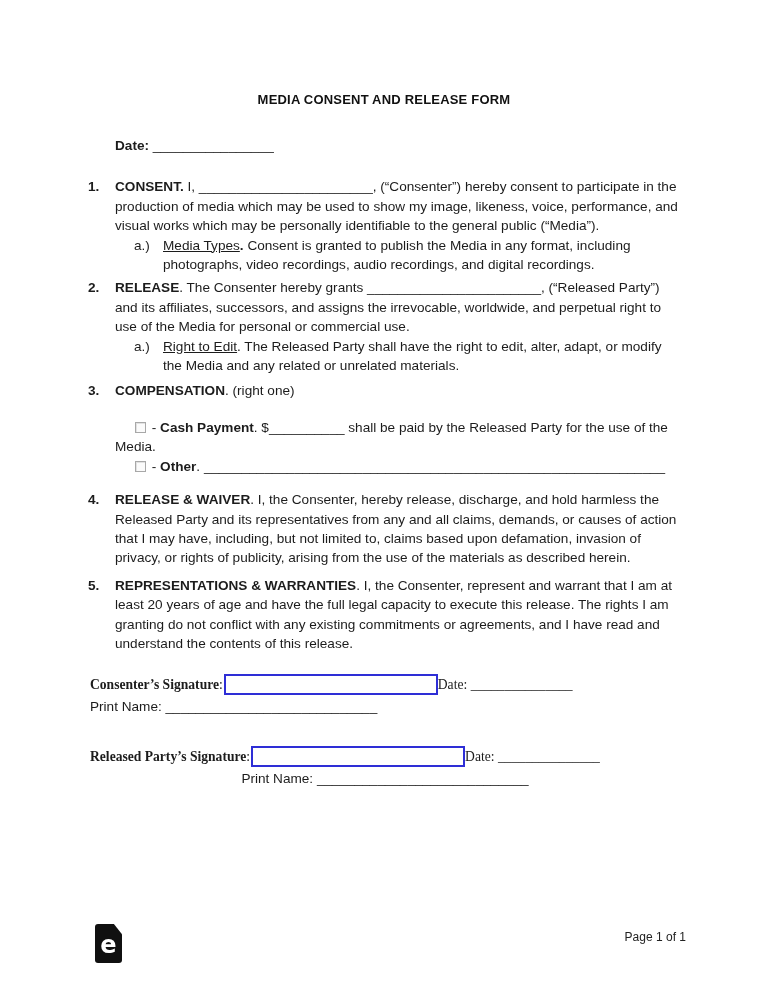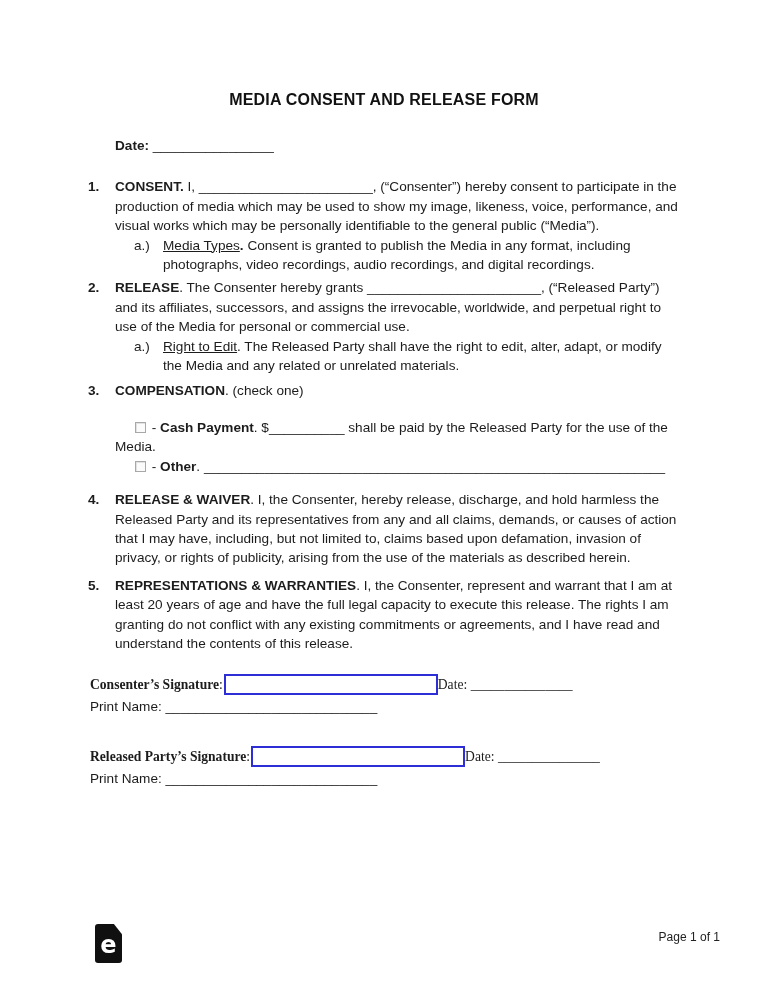--- a/index.html
+++ b/index.html
@@ -2,21 +2,21 @@
 <html><head>
 <meta charset="utf-8">
 <style>
   html,body{margin:0;padding:0;background:#ffffff;}
   .page{
     position:relative;width:768px;height:994px;background:#ffffff;overflow:hidden;
     color:#1c1c1c;font-family:"Liberation Sans","DejaVu Sans",sans-serif;
     font-size:13.6px;line-height:19.4px;
   }
   .content{position:absolute;left:88px;top:0;width:592px;}
-  .title{margin:89px 0 0;font-size:16px;line-height:22px;text-align:center;
+  .title{margin:89px 0 0;font-size:13px;line-height:22px;text-align:center;
     font-weight:700;color:#111;letter-spacing:.2px;}
   .date-line{margin:25px 0 0 27px;}
   .b{font-weight:700;}
   .u{text-decoration:underline;}
   .ptext{margin:0;}
   .item{position:relative;padding-left:27px;}
   .num{position:absolute;left:0;top:0;font-weight:700;}
   .m1{margin-top:22px;}
   .m2{margin-top:4px;}
   .m3{margin-top:6px;}
@@ -25,35 +25,35 @@
   .sub{position:relative;padding-left:48px;}
   .sub .marker{position:absolute;left:19px;top:0;}
   .options{margin-top:17px;}
   .opt{text-indent:20px;}
   .checkbox{
     display:inline-block;width:9px;height:9px;border:1px solid #a8a8a8;
     background:#fbfbfb;vertical-align:-1px;margin-right:2px;
     box-shadow:inset 1px 1px 0 #e2e2e2;
   }
   .sigs{margin-top:20px;margin-left:2px;}
-  .sig-block2{margin-top:28px;}
+  .sig-block2{margin-top:28px;text-align:center;}
   .sig-row{display:flex;align-items:center;height:23px;white-space:pre;font-family:Liberation Serif, serif;}
   .sig-field{
     width:210px;height:17px;border:2px solid #2e2ed6;background:#ffffff;
     flex:0 0 auto;margin-left:1px;
   }
   .print-row{margin:1px 0 0;}
   .footer-logo{
     position:absolute;left:95px;top:924px;width:27px;height:39px;background:#101010;
     border-radius:3px;clip-path:polygon(0 0,70% 0,100% 26%,100% 100%,0 100%);
     display:flex;align-items:center;justify-content:center;
   }
   .logo-letter{color:#ffffff;font-weight:700;font-size:24px;line-height:24px;
     font-family:"DejaVu Sans",sans-serif;margin-top:2px;}
-  .page-num{position:absolute;right:48px;top:930px;font-size:12px;line-height:15px;color:#222;}
+  .page-num{position:absolute;right:82px;top:930px;font-size:12px;line-height:15px;color:#222;}
 </style>
 </head>
 <body>
 
 <div class="page">
   <div class="content">
 
     <h1 class="title">MEDIA CONSENT AND RELEASE FORM</h1>
 
     <p class="date-line"><span class="b">Date:</span><span> ________________</span></p>
@@ -71,21 +71,21 @@
       <span class="num">2.</span>
       <p class="ptext"><span class="b">RELEASE</span><span>. The Consenter hereby grants _______________________, (“Released Party”) and its affiliates, successors, and assigns the irrevocable, worldwide, and perpetual right to use of the Media for personal or commercial use.</span></p>
       <div class="sub">
         <span class="marker">a.)</span>
         <p class="ptext"><span class="u">Right to Edit</span><span>. The Released Party shall have the right to edit, alter, adapt, or modify the Media and any related or unrelated materials.</span></p>
       </div>
     </div>
 
     <div class="item m3">
       <span class="num">3.</span>
-      <p class="ptext"><span class="b">COMPENSATION</span><span>. (check one)</span></p>
+      <p class="ptext"><span class="b">COMPENSATION</span><span>. (right one)</span></p>
       <div class="options">
         <p class="ptext opt"><span class="checkbox"></span><span><span> - </span><span class="b">Cash Payment</span><span>. $__________ shall be paid by the Released Party for the use of the Media.</span></span></p>
         <p class="ptext opt"><span class="checkbox"></span><span><span> - </span><span class="b">Other</span><span>. _____________________________________________________________</span></span></p>
       </div>
     </div>
 
     <div class="item m4">
       <span class="num">4.</span>
       <p class="ptext"><span class="b">RELEASE &amp; WAIVER</span><span>. I, the Consenter, hereby release, discharge, and hold harmless the Released Party and its representatives from any and all claims, demands, or causes of action that I may have, including, but not limited to, claims based upon defamation, invasion of privacy, or rights of publicity, arising from the use of the materials as described herein.</span></p>
     </div>

